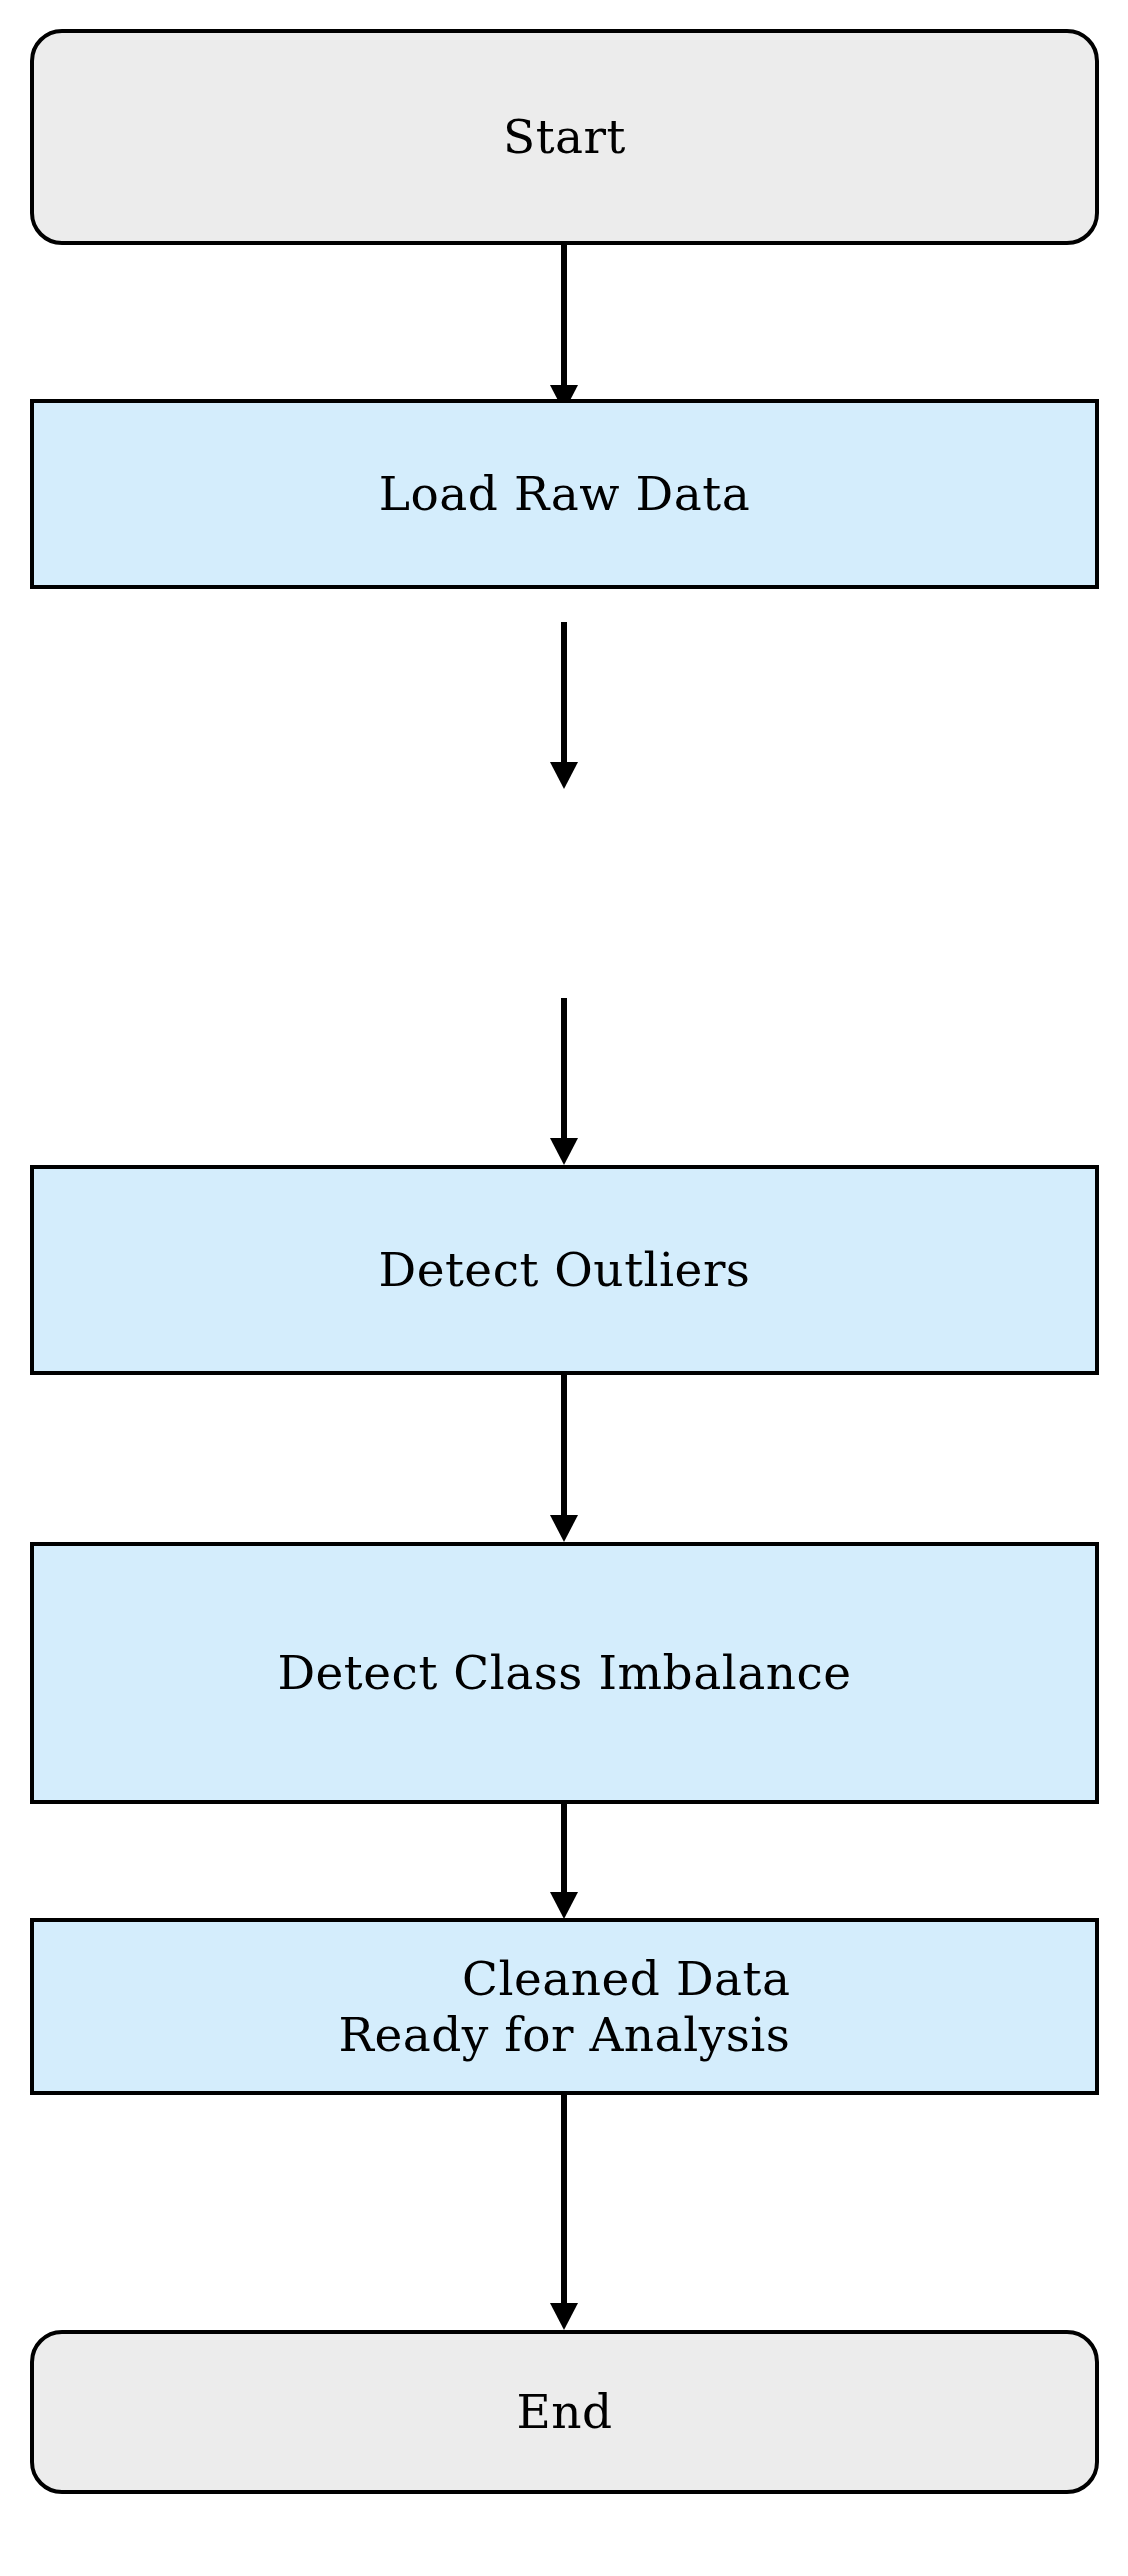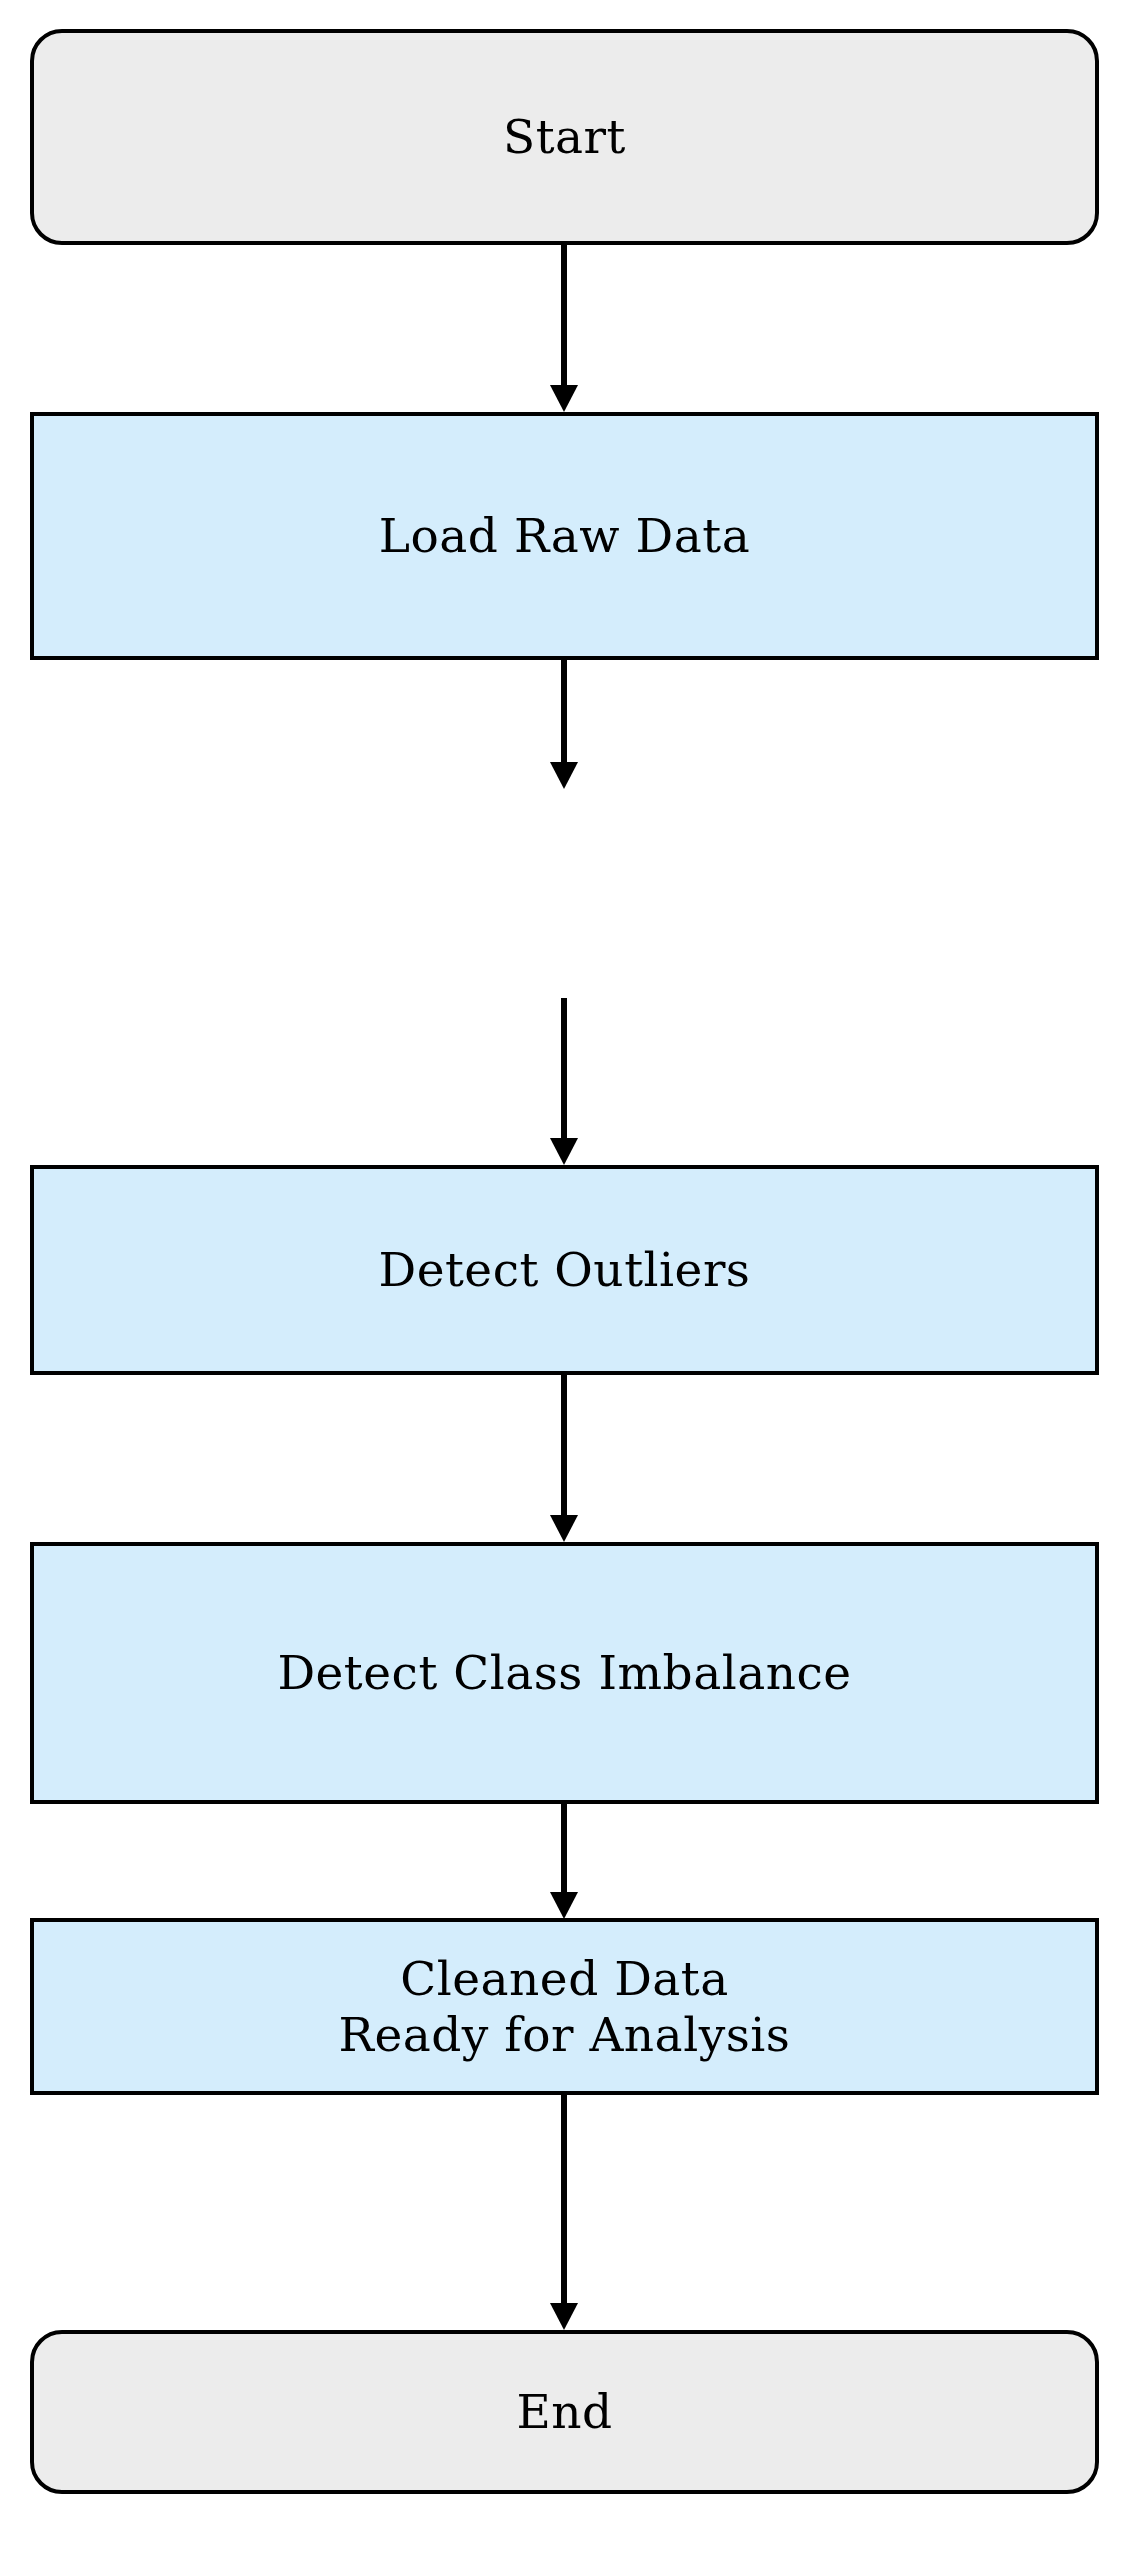--- a/index.html
+++ b/index.html
@@ -24,21 +24,21 @@
   
   .node {
     position: absolute;
     left: 30px;
     width: 1069px;
     box-sizing: border-box;
     border: 4.5px solid #000000;
     display: flex;
     align-items: center;
     justify-content: center;
-    text-align: center;
+    text-align: right;
   }
   .node .node-label {
     font-size: 47px;
     line-height: 1.18;
     color: #000000;
     letter-spacing: 0.5px;
     white-space: pre-line;
   }
 
   .node.terminal {
@@ -105,21 +105,21 @@
 
   <div class="connector" style="top:2095px;height:235px;">
     <div class="shaft" style="height:208px;"></div>
     <div class="head" style="top:208px;"></div>
   </div>
 
   <div class="node terminal" style="top:29px;height:216px;">
     <span class="node-label">Start</span>
   </div>
 
-  <div class="node process" style="top:412px;height:248px;">
+  <div class="node process" style="top:399px;height:190px;">
     <span class="node-label">Load Raw Data</span>
   </div>
 
 
   <div class="node process" style="top:1165px;height:210px;">
     <span class="node-label">Detect Outliers</span>
   </div>
 
   <div class="node process" style="top:1542px;height:262px;">
     <span class="node-label">Detect Class Imbalance</span>

